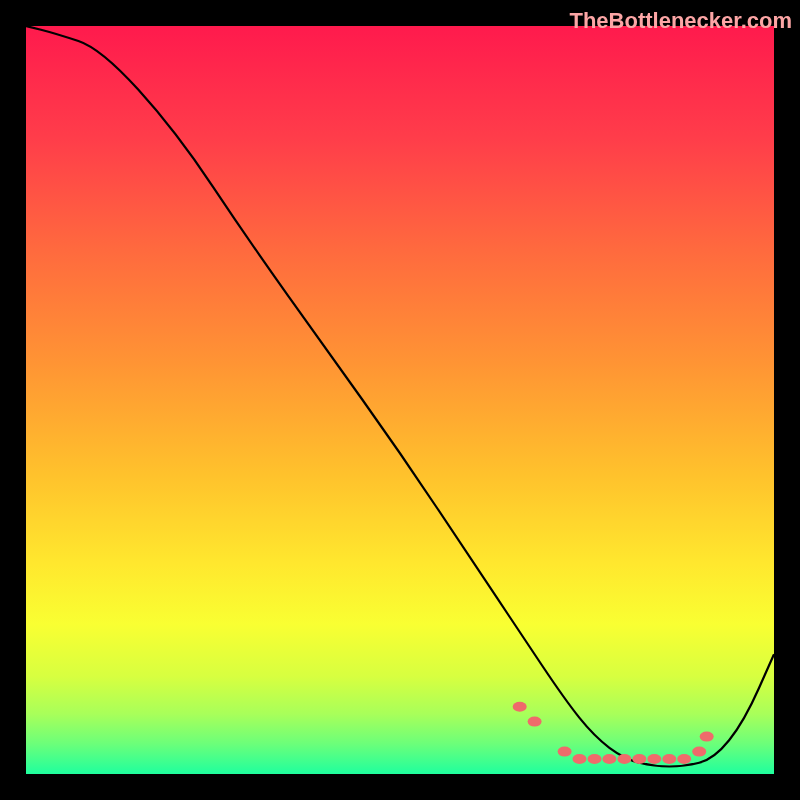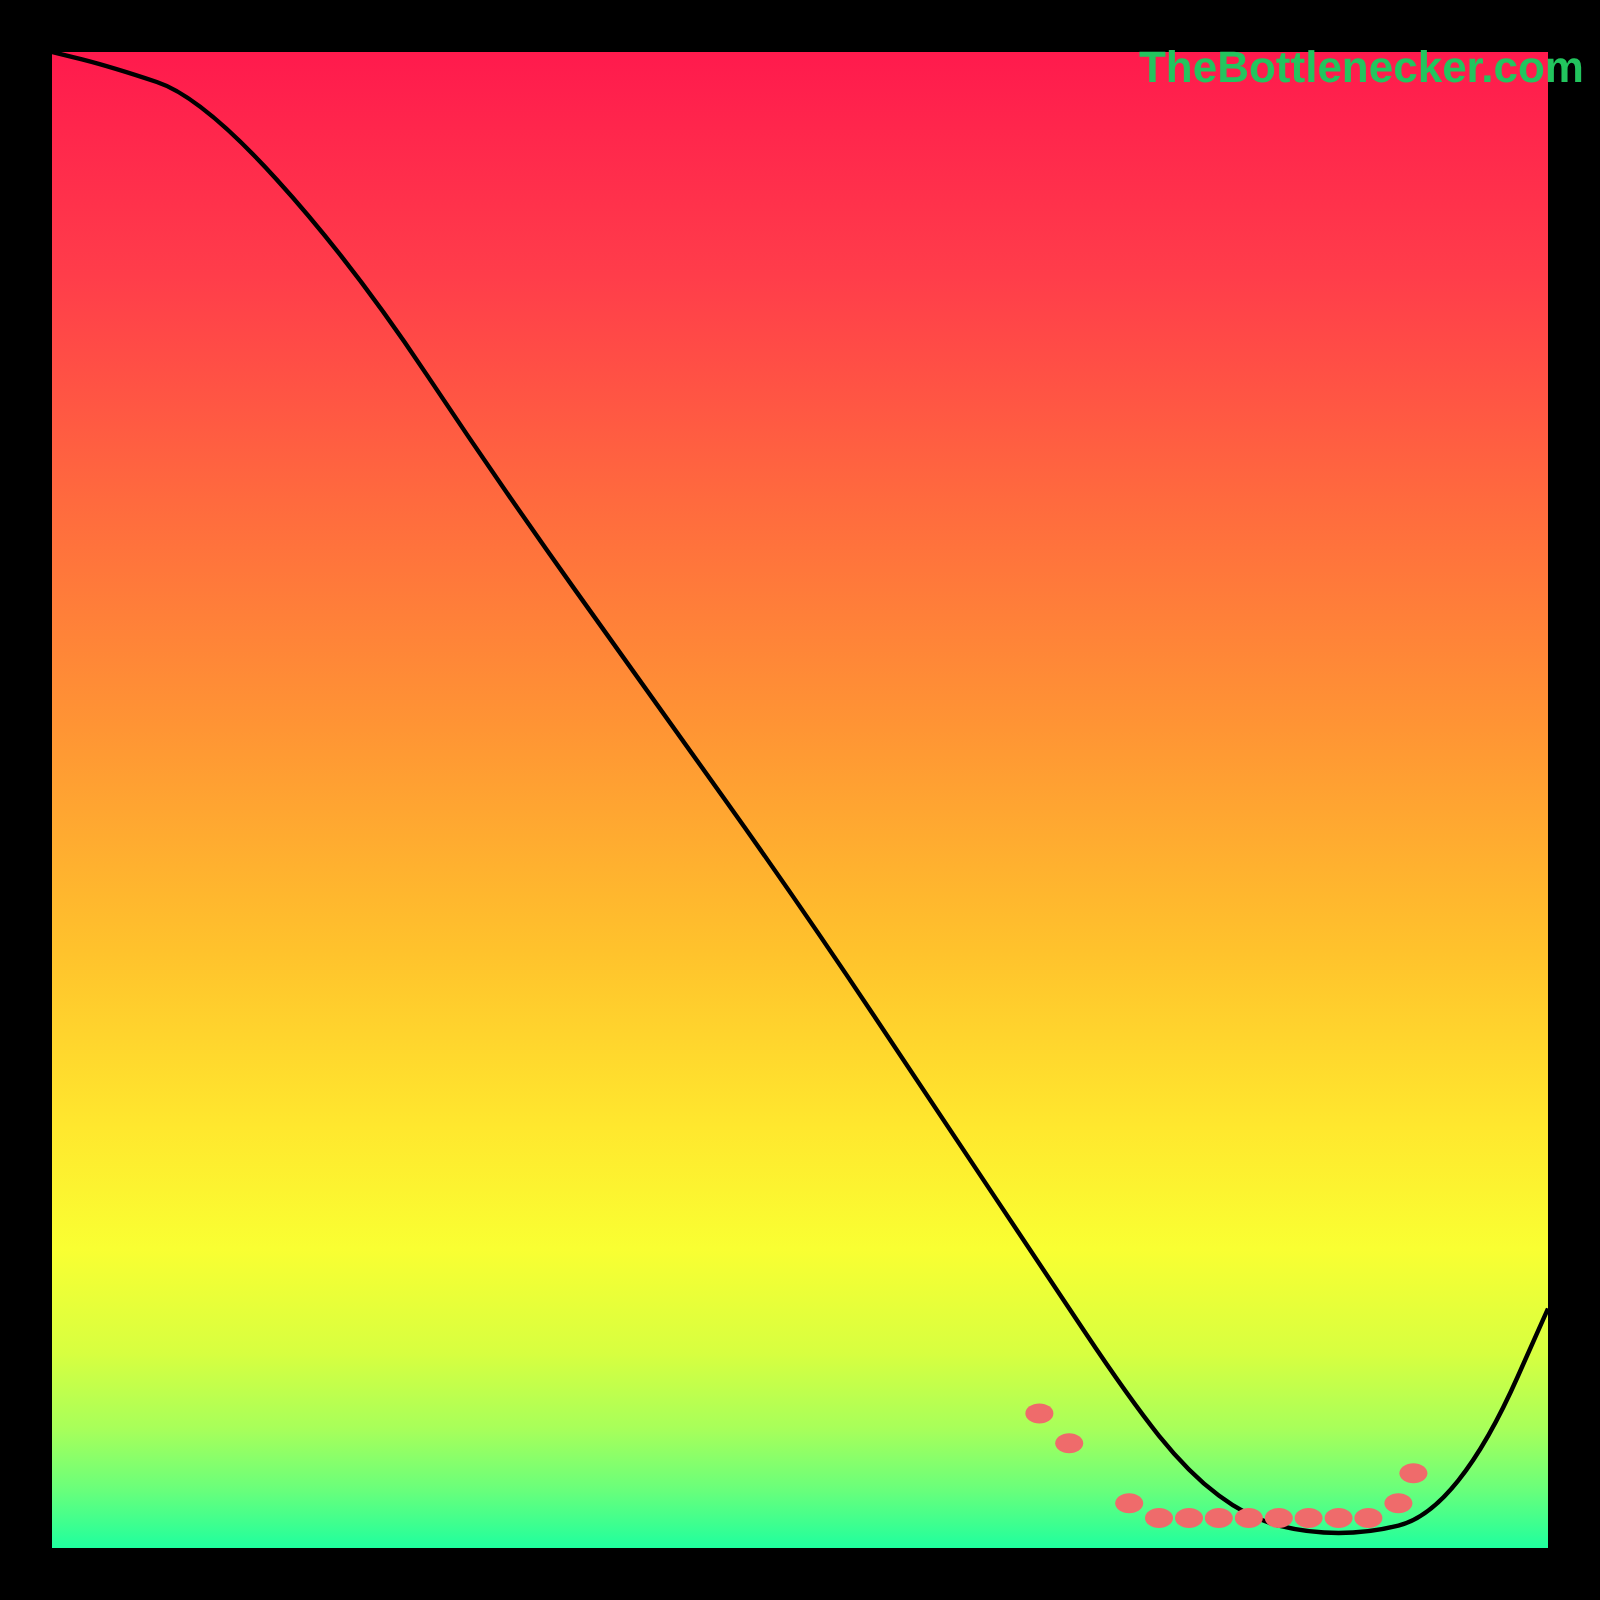--- a/index.html
+++ b/index.html
@@ -9,23 +9,23 @@
     font-family: Arial, sans-serif;
   }
   .container {
     width: 800px;
     height: 800px;
     position: relative;
     background: #000000;
   }
   .watermark {
     position: absolute;
-    top: 21px;
+    top: 8px;
     right: 8px;
-    color: #22c55e;
+    color: #fca5a5;
     font-size: 22px;
     font-weight: bold;
     font-family: Arial, sans-serif;
     z-index: 10;
   }
   .plot-area {
     position: absolute;
     left: 26px;
     top: 26px;
     width: 748px;

